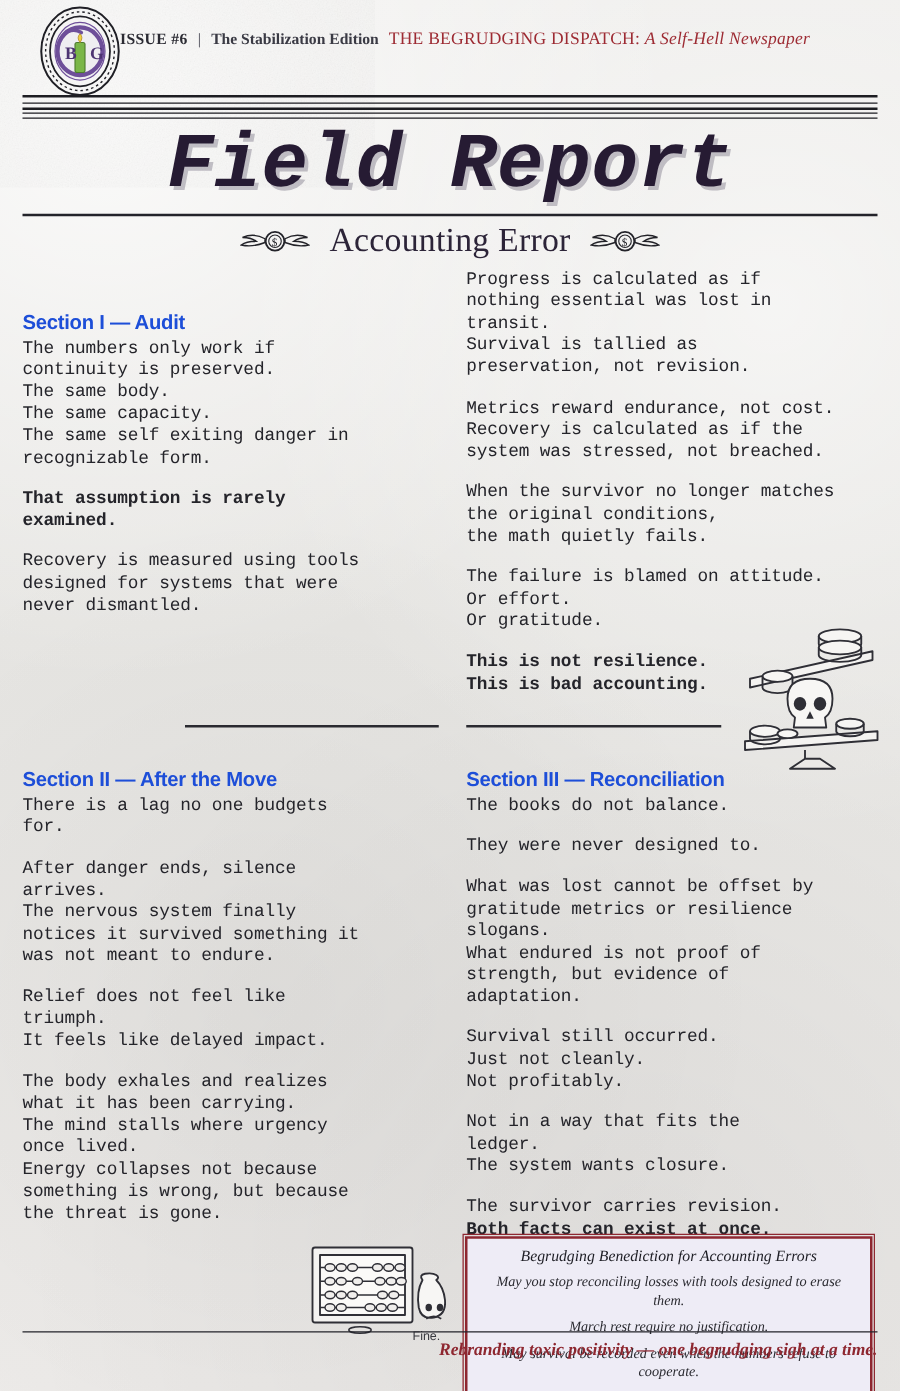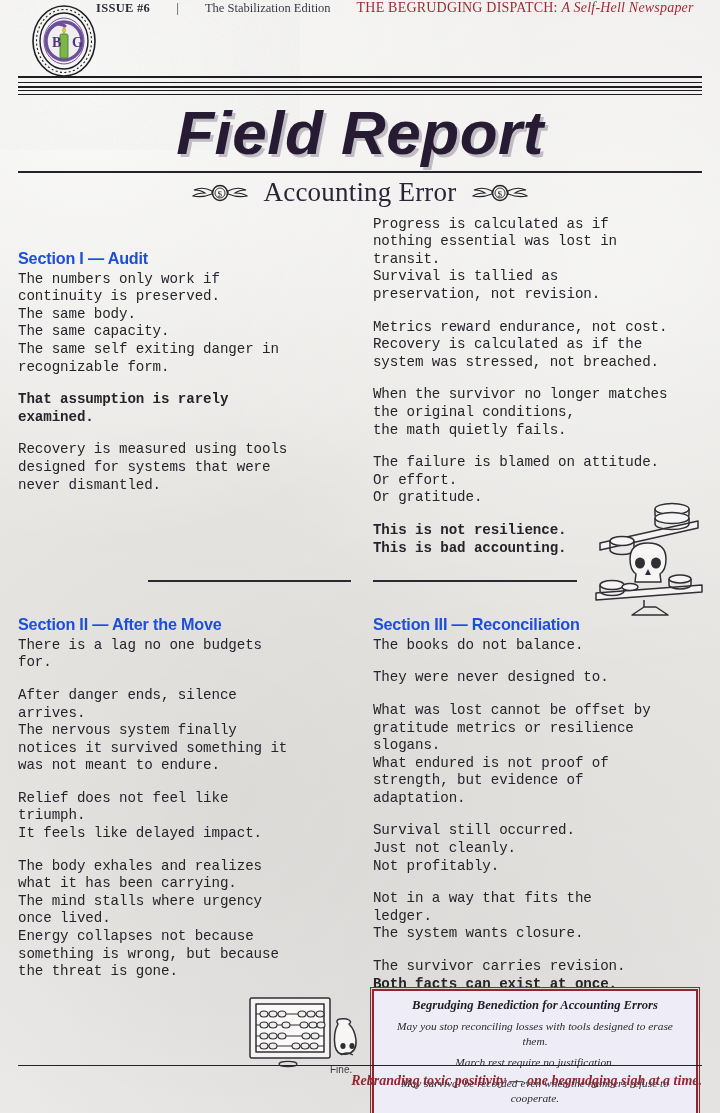--- a/index.html
+++ b/index.html
@@ -48,33 +48,34 @@
   .seal {
     position: absolute;
     left: 12px;
     top: 4px;
     width: 68px;
     height: 74px;
   }
   .mast-line {
     display: flex;
     align-items: baseline;
-    gap: 26px;
+    gap: 8px;
+    padding-top: 24px;
     white-space: nowrap;
   }
   .mast-issue {
     font-family: "Liberation Serif", serif;
     font-weight: bold;
     font-size: 12.5px;
     letter-spacing: .3px;
     color: #2b2b33;
   }
   .mast-sep { color: #6d6d76; font-size: 12.5px; font-weight: bold; }
   .mast-edition {
-    font-weight: normal;
+    font-weight: bold;
     font-size: 12.5px;
     color: #3a3a44;
   }
   .mast-paper {
     font-size: 14px;
     color: #9d2b33;
     letter-spacing: .2px;
     text-align: right;
   }
   .mast-paper .ital { font-style: italic; }
@@ -83,21 +84,21 @@
   .rule { background: #1d1d22; width: 100%; }
   .r-thick { height: 2.4px; }
   .r-thin  { height: 1.1px; }
   .r-gap-3 { margin-top: 3px; }
   .r-gap-4 { margin-top: 4px; }
   .r-gap-2 { margin-top: 2px; }
 
   
   .title-wrap { text-align: center; margin-top: 6px; }
   .big-title {
-    font-family: Liberation Sans, sans-serif;
+    font-family: Liberation Mono, monospace;
     font-style: italic;
     font-weight: bold;
     font-size: 62px;
     line-height: 1.04;
     color: #261b33;
     text-shadow: 3px 3px 0 rgba(120,115,130,0.42);
     letter-spacing: .5px;
   }
   .title-rule {
     height: 1.4px;
@@ -192,21 +193,21 @@
     box-sizing: border-box;
     background: #eeecf6;
     border: 2.5px double #8e2730;
     outline: 1px solid #8e2730;
     outline-offset: 1px;
     padding: 7px 10px 9px 10px;
     text-align: center;
   }
   .bene-title {
     font-family: "Liberation Serif", serif;
-    font-weight: bold;
+    font-weight: normal;
     font-style: italic;
     font-size: 12.6px;
     color: #1d1d24;
     margin-bottom: 6px;
   }
   .bene-line {
     font-family: "Liberation Serif", serif;
     font-style: italic;
     font-size: 11.4px;
     color: #2a2a30;

